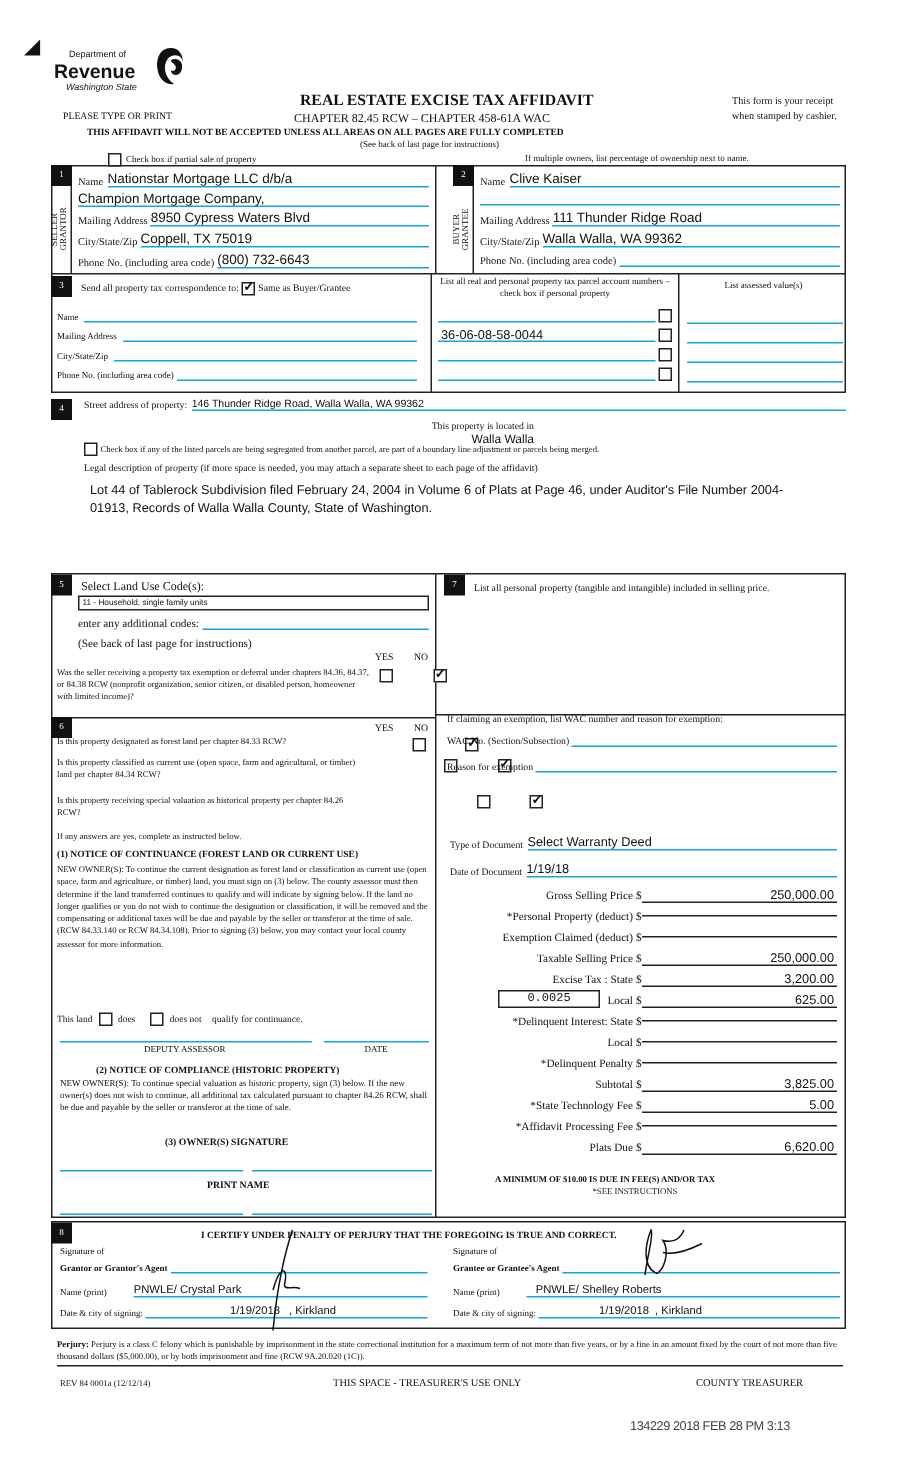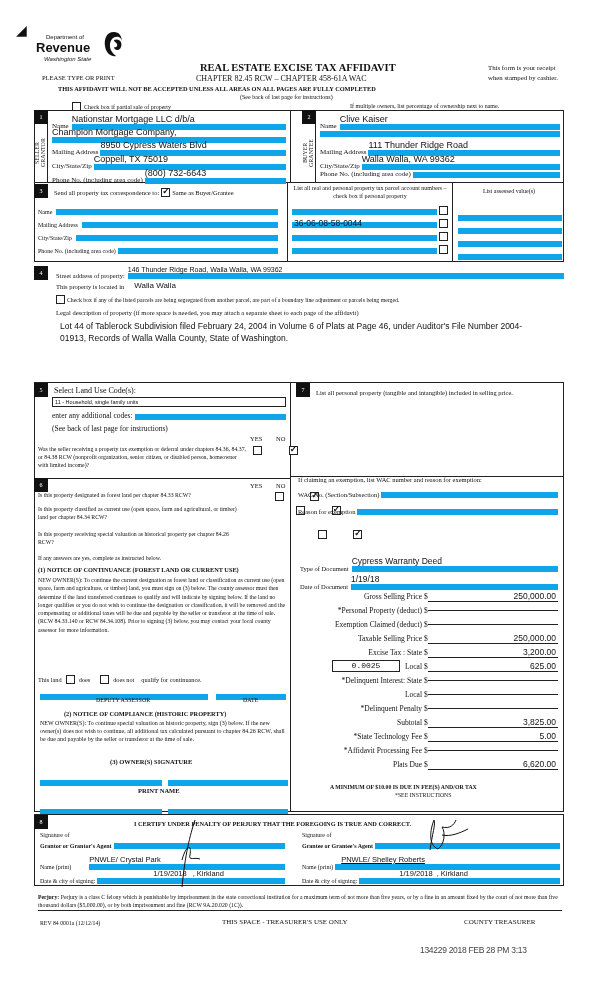--- a/index.html
+++ b/index.html
@@ -1,20 +1,20 @@
 <!DOCTYPE html>
 <html><head>
 <meta charset="utf-8">
 <style>
   * { box-sizing: border-box; margin: 0; padding: 0; }
   body { width: 600px; height: 984px; background: #fff; font-family: "Liberation Serif", serif; color: #111; position: relative; overflow: hidden; font-size: 7px; }
   .abs { position: absolute; }
   .hand { font-family: "Liberation Sans", sans-serif; color: #111; }
   .num-box { background: #111; color: #fff; font-size: 6px; text-align: center; line-height: 14px; width: 14px; height: 14px; }
-  .ul { border-bottom: 6px solid #0ea5e9; }
+  .ul { border-bottom: 1px solid #0ea5e9; }
   .cb { display: inline-block; width: 9px; height: 9px; border: 1px solid #222; vertical-align: middle; position: relative; background: #fff; }
   .cb.checked::after { content: "✓"; position: absolute; left: 0px; top: -3px; font-size: 9px; font-weight: bold; color: #111; }
   .vert { writing-mode: vertical-rl; transform: rotate(180deg); font-size: 7px; text-align: center; }
   .label { font-size: 7px; }
   .row { position: absolute; display: flex; align-items: flex-end; }
   .fin-row { position: absolute; left: 296px; width: 262px; height: 12px; display: flex; align-items: center; font-size: 7.5px; }
   .fin-row .lbl { width: 128px; text-align: right; padding-right: 2px; }
   .fin-row .val { flex: 1; border-bottom: 1px solid #222; text-align: right; font-family: "Liberation Sans", sans-serif; font-size: 8.5px; padding-right: 2px; }
 </style>
 </head>
@@ -154,21 +154,21 @@
 <div class="abs ul" style="left:458px;top:228px;width:104px;"></div>
 <div class="abs ul" style="left:458px;top:241px;width:104px;"></div>
 <div class="abs ul" style="left:458px;top:254px;width:104px;"></div>
 
 
 <div class="abs num-box" style="left:34px;top:266px;">4</div>
 <div class="row" style="left:56px;top:266px;width:508px;">
   <span class="label" style="font-size:6.5px;">Street address of property:</span>
   <span class="ul hand" style="flex:1;margin-left:3px;font-size:7px;">146 Thunder Ridge Road, Walla Walla, WA 99362</span>
 </div>
-<div class="row" style="left:56px;top:281px;width:300px;">
+<div class="row" style="left:56px;top:281px;width:300px;flex-direction:column;">
   <span class="label" style="font-size:6.5px;">This property is located in</span>
   <span class="hand" style="margin-left:10px;font-size:8px;">Walla Walla</span>
 </div>
 <div class="abs" style="left:56px;top:295px;display:flex;align-items:center;gap:2px;font-size:5.8px;">
   <span class="cb"></span>
   <span>Check box if any of the listed parcels are being segregated from another parcel, are part of a boundary line adjustment or parcels being merged.</span>
 </div>
 <div class="abs" style="left:56px;top:309px;font-size:6.5px;">Legal description of property (if more space is needed, you may attach a separate sheet to each page of the affidavit)</div>
 <div class="abs hand" style="left:60px;top:320px;width:470px;font-size:8.5px;line-height:12px;">Lot 44 of Tablerock Subdivision filed February 24, 2004 in Volume 6 of Plats at Page 46, under Auditor's File Number 2004-01913, Records of Walla Walla County, State of Washington.</div>
 
@@ -237,21 +237,21 @@
 <div class="row" style="left:298px;top:490px;width:260px;">
   <span style="font-size:6.5px;">WAC No. (Section/Subsection)</span>
   <span class="ul" style="flex:1;margin-left:2px;height:8px;"></span>
 </div>
 <div class="row" style="left:298px;top:507px;width:260px;">
   <span style="font-size:6.5px;">Reason for exemption</span>
   <span class="ul" style="flex:1;margin-left:2px;height:8px;"></span>
 </div>
 <div class="row" style="left:300px;top:556px;width:258px;">
   <span style="font-size:6.5px;">Type of Document</span>
-  <span class="ul hand" style="flex:1;margin-left:3px;font-size:8.5px;">Cypress Warranty Deed</span>
+  <span class="ul hand" style="flex:1;margin-left:3px;font-size:8.5px;">Select Warranty Deed</span>
 </div>
 <div class="row" style="left:300px;top:574px;width:258px;">
   <span style="font-size:6.5px;">Date of Document</span>
   <span class="ul hand" style="flex:1;margin-left:3px;font-size:8.5px;">1/19/18</span>
 </div>
 
 <div id="fin-rows">
     <div class="fin-row" style="top: 590px;">
       <span class="lbl">Gross Selling Price</span>
       <span>$</span>
@@ -344,21 +344,21 @@
   <path d="M35 5 C30 20 25 40 22 72 M22 45 C26 30 32 28 30 40 C28 46 35 42 40 44" fill="none" stroke="#111" stroke-width="1"></path>
 </svg>
 
 <div class="abs" style="left:302px;top:832px;font-size:6px;">Signature of</div>
 <div class="row" style="left:302px;top:841px;width:258px;">
   <span style="font-size:6px;font-weight:bold;">Grantee or Grantee's Agent</span>
   <span class="ul" style="flex:1;margin-left:2px;height:8px;"></span>
 </div>
 <div class="row" style="left:302px;top:855px;width:258px;">
   <span style="font-size:6px;">Name (print)</span>
-  <span class="ul hand" style="flex:1;margin-left:2px;font-size:7.5px;padding-left:6px;text-decoration:underline;">PNWLE/ Shelley Roberts</span>
+  <span class="ul hand" style="flex:1;margin-left:18px;font-size:7.5px;padding-left:6px;">PNWLE/ Shelley Roberts</span>
 </div>
 <div class="row" style="left:302px;top:869px;width:258px;">
   <span style="font-size:6px;">Date &amp; city of signing:</span>
   <span class="ul hand" style="flex:1;margin-left:2px;font-size:7.5px;padding-left:40px;"><span>1/19/2018</span><span style="margin-left:4px;">, Kirkland</span></span>
 </div>
 <svg class="abs" style="left:420px;top:815px;" width="60" height="40" viewBox="0 0 60 40">
   <path d="M10 35 C12 20 16 8 14 5 C10 15 8 30 18 34 C24 30 26 18 22 12 C30 14 34 10 36 5 M22 20 C30 22 40 18 48 14" fill="none" stroke="#111" stroke-width="1"></path>
 </svg>
 
 

